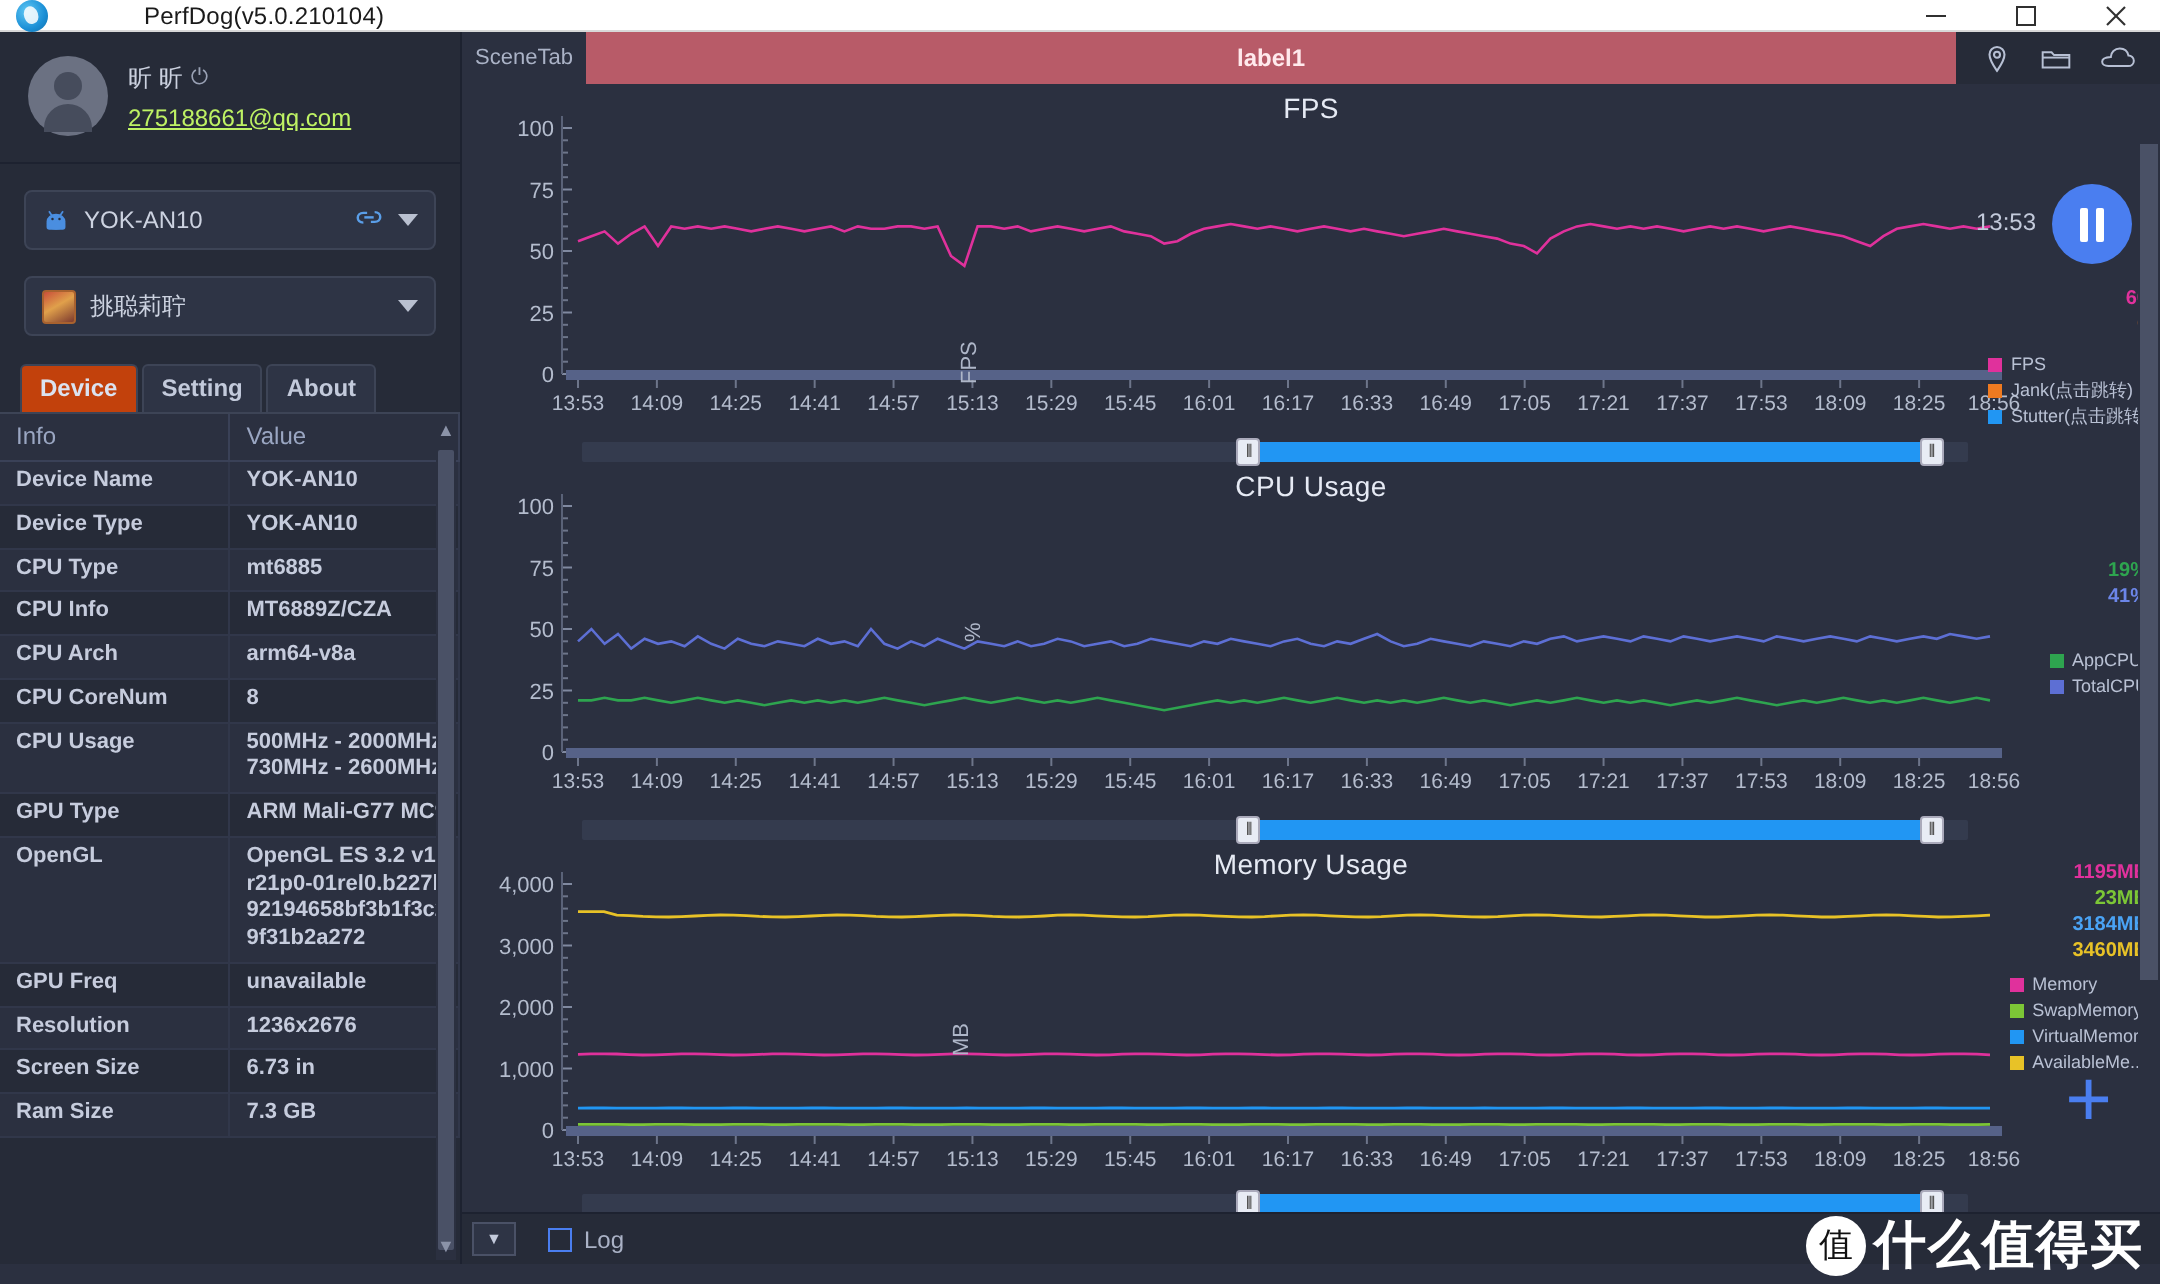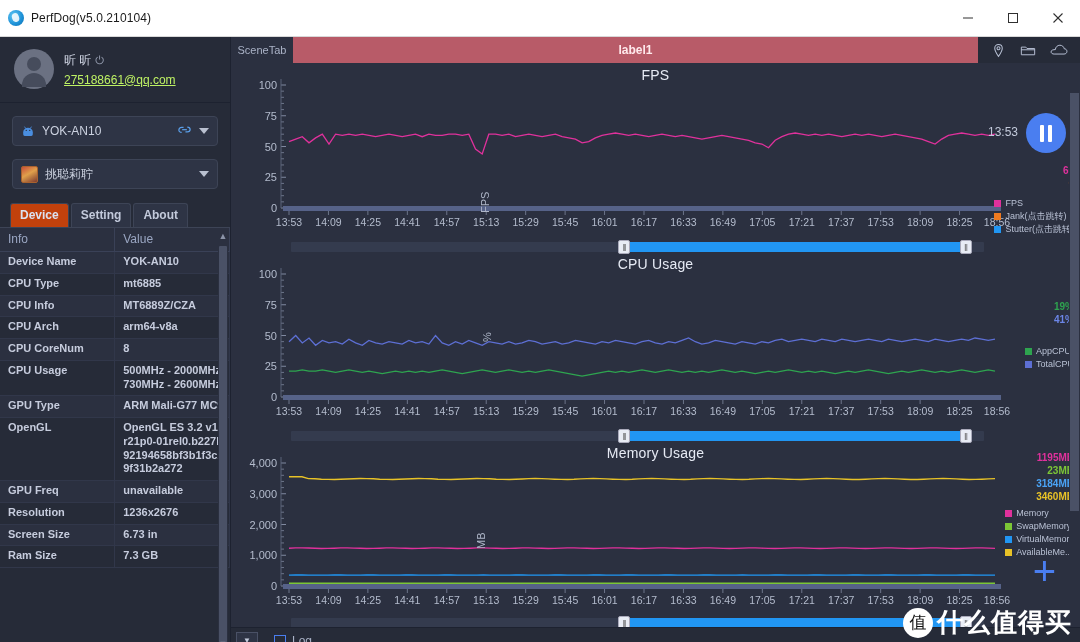--- a/index.html
+++ b/index.html
@@ -4,22 +4,23 @@
 <style>
   * { box-sizing: border-box; margin: 0; padding: 0; }
   html, body {
     width: 1080px; height: 642px;
     font-family: "Liberation Sans", "DejaVu Sans", sans-serif;
     background: #2b3040;
     overflow: hidden;
   }
   
   .titlebar {
-    height: 37px; background: #ffffff; display: flex; align-items: center;
+    height: 16px; background: #ffffff; display: flex; align-items: center;
     border-bottom: 1px solid #d8d8d8;
+    gap: 41px;
   }
   .titlebar .app-ico {
     width: 16px; height: 16px; margin: 0 7px 0 8px; border-radius: 50%;
     background: radial-gradient(circle at 35% 35%, #5fc8f5 0%, #1b8fd6 60%, #0f6ca8 100%);
     position: relative; flex: none;
   }
   .titlebar .app-ico::after {
     content: ""; position: absolute; left: 4px; top: 3px; width: 7px; height: 9px;
     background: #fff; border-radius: 50% 50% 45% 45%; opacity: .85;
     transform: rotate(-18deg);
@@ -230,20 +231,24 @@
       <table class="info">
         <thead>
             <tr>
           <th>Info</th>
           <th>Value</th>
         </tr>
           </thead>
         <tbody>
             <tr>
               <td class="k">Device Name</td>
+              <td>YOK-AN10</td>
+            </tr>
+            <tr>
+              <td class="k">Device Type</td>
               <td>YOK-AN10</td>
             </tr>
             <tr>
               <td class="k">CPU Type</td>
               <td>mt6885</td>
             </tr>
             <tr>
               <td class="k">CPU Info</td>
               <td>MT6889Z/CZA</td>
             </tr>

